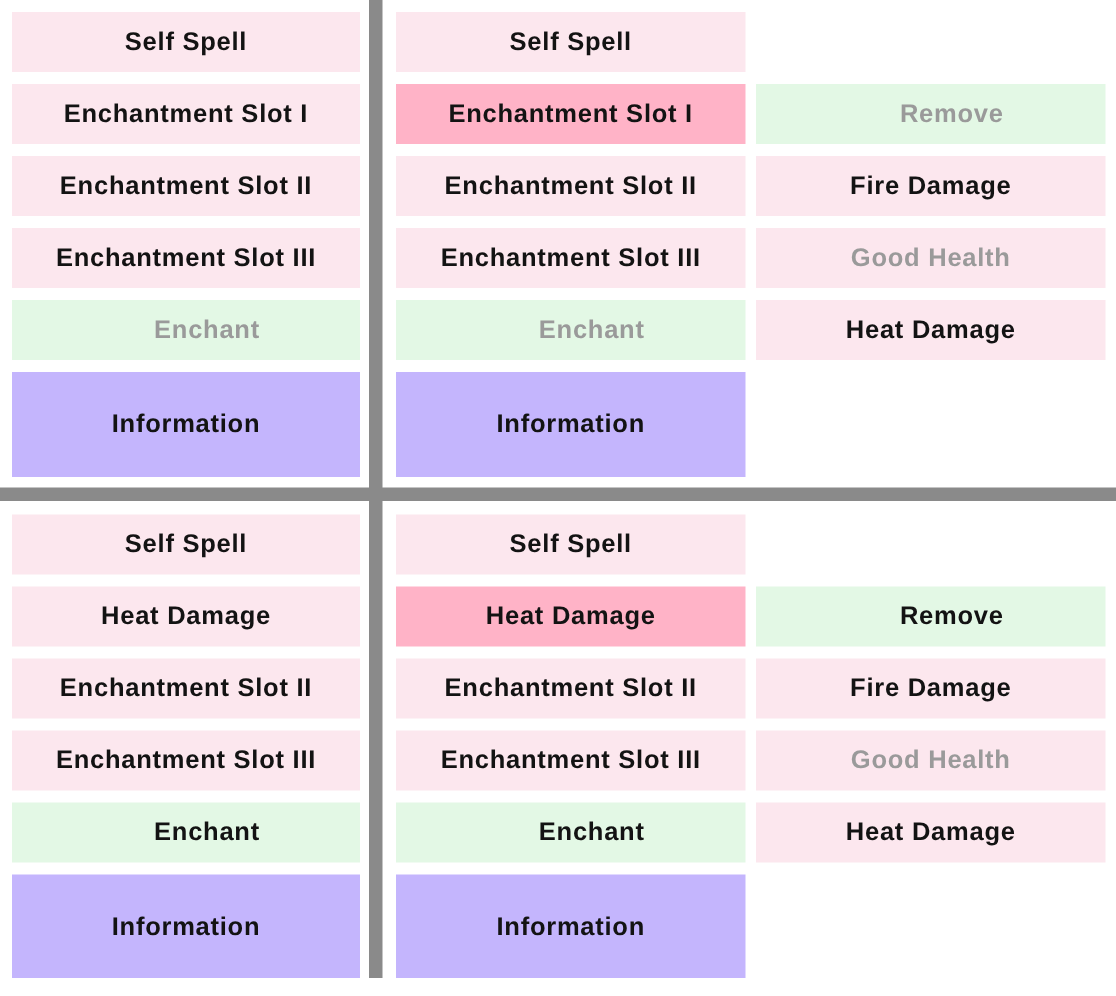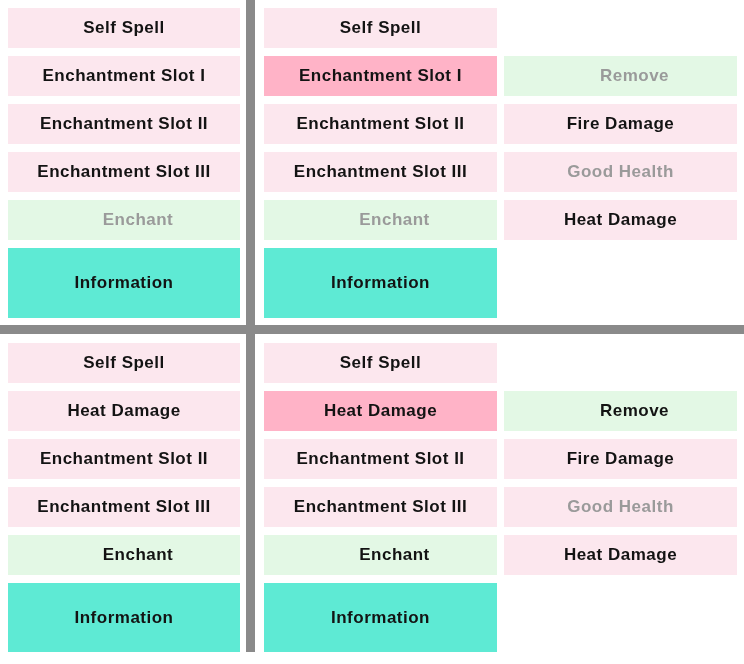--- a/index.html
+++ b/index.html
@@ -32,21 +32,21 @@
     font-weight: bold;
     letter-spacing: 0.5px;
     color: #131313;
     user-select: none;
     white-space: nowrap;
   }
   .btn.tall { height: 70px; }
   .pink     { background: #fce7ee; }
   .pink-sel { background: #ffb3c7; }
   .green    { background: #e3f8e5; padding-left: 28px; }
-  .info     { background: #5eead4; text-align: right; }
+  .info     { background: #c4b5fd; text-align: right; }
   .dim      { color: #9a9a9a; }
 </style>
 </head>
 <body>
 
 <div class="page">
 
   <div class="divider v"></div>
   <div class="divider h"></div>
 

